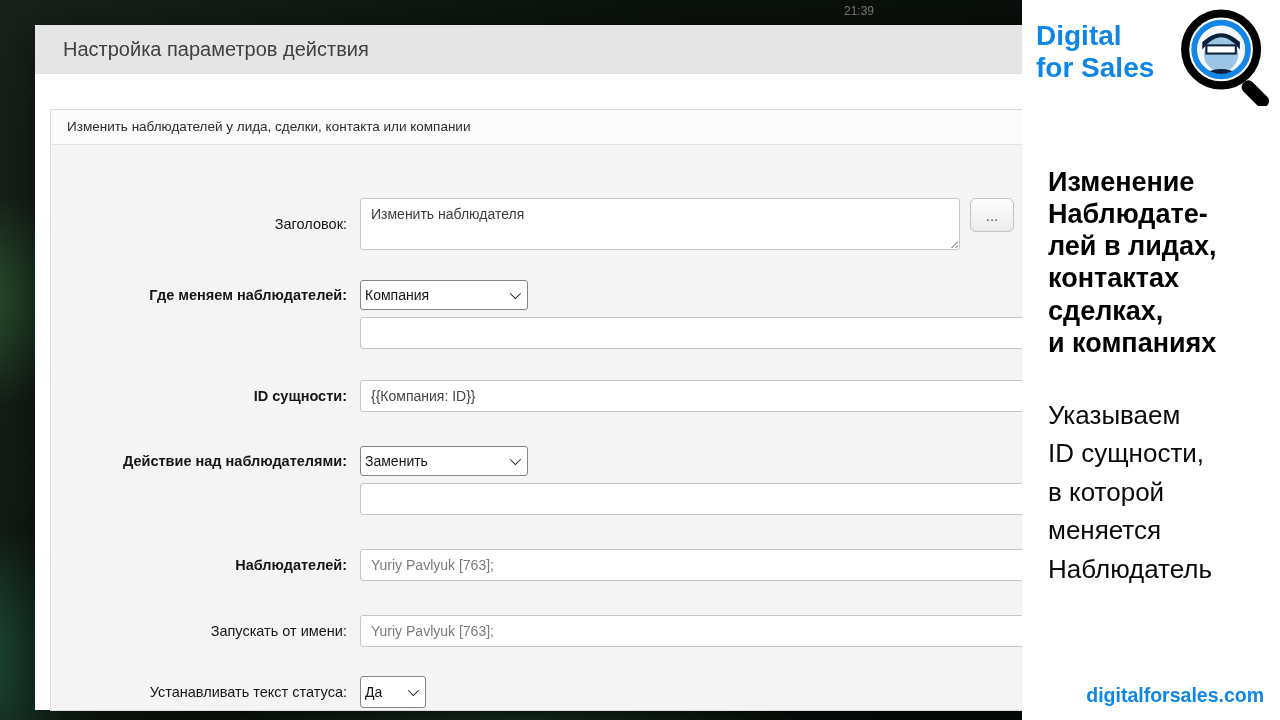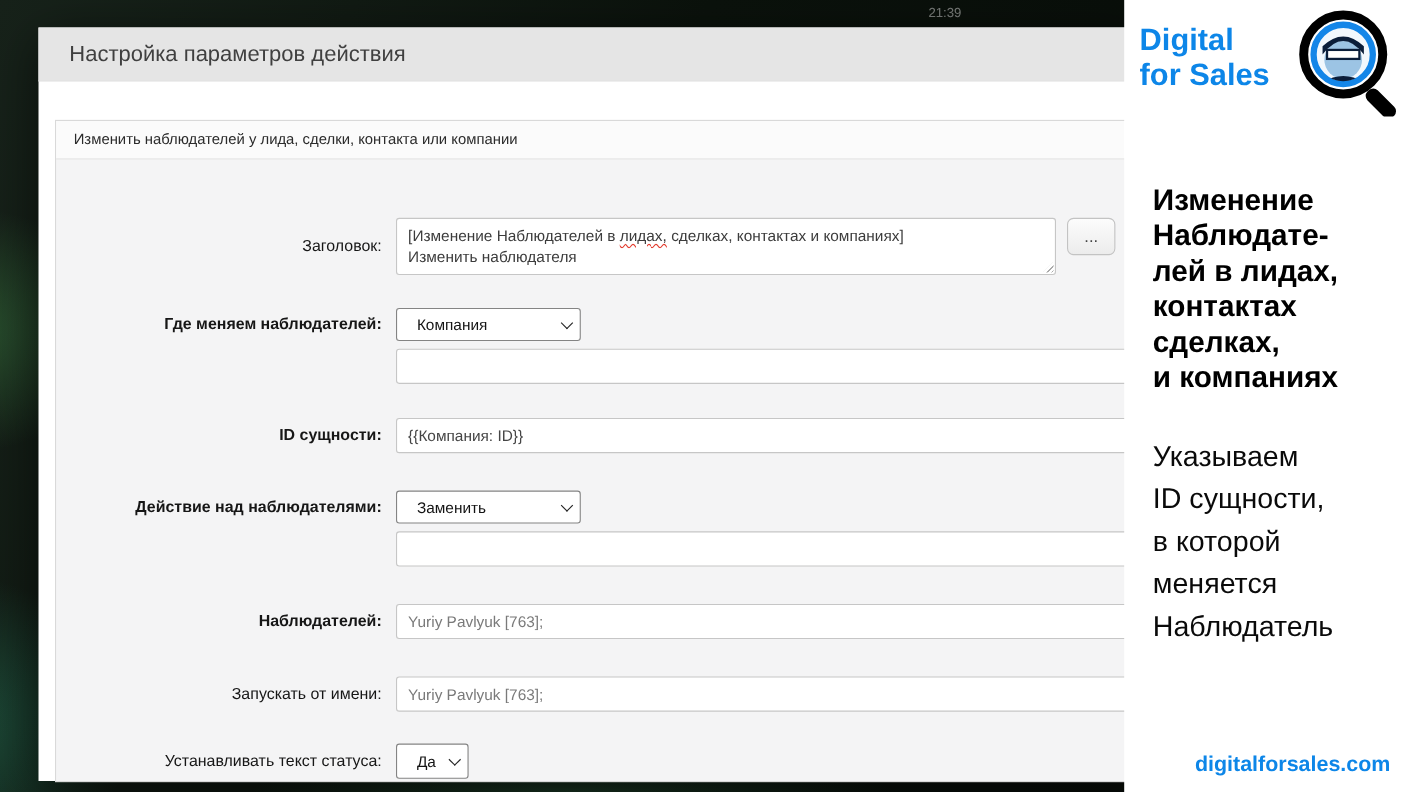--- a/index.html
+++ b/index.html
@@ -35,21 +35,21 @@
   .squiggle{text-decoration:underline;text-decoration-style:wavy;text-decoration-color:#e23b2e;
     text-decoration-thickness:1px;text-underline-offset:2px;}
   .grip{position:absolute;right:1px;bottom:1px;width:10px;height:10px;
     background:repeating-linear-gradient(135deg,#aaa 0 1px,transparent 1px 3px);
     clip-path:polygon(100% 0,100% 100%,0 100%);}
   .more-btn{margin-left:10px;width:44px;height:34px;border:1px solid #c3c3c3;border-radius:6px;
     background:linear-gradient(#fcfcfc,#ececec);font-size:15px;color:#444;font-family:inherit;}
   .after-bracket{margin-left:9px;line-height:34px;font-size:14px;color:#333;}
 
   .select{box-sizing:border-box;display:inline-flex;align-items:center;justify-content:space-between;
-    height:30px;border:1px solid #848484;border-radius:3px;background:#fff;padding:0 9px 0 18px;
+    height:30px;border:1px solid #848484;border-radius:3px;background:#fff;padding:0 9px 0 4px;
     font-size:14px;color:#141414;}
   .w168{width:168px}.w66{width:66px}
   .chev{width:7px;height:7px;border-right:1.7px solid #222;border-bottom:1.7px solid #222;
     transform:rotate(45deg) translateY(-2px);margin-left:8px;flex-shrink:0;}
   .text-input{box-sizing:border-box;display:block;width:100%;height:32px;border:1px solid #c6c6c6;
     border-radius:3px;background:#fff;padding:0 10px;font-size:14px;font-family:inherit;color:#454545;outline:none;}
   .mt7{margin-top:7px;}
   .gray-val{color:#7a7a7a;}
 
   
@@ -77,21 +77,20 @@
 
     <div class="inner">
       <div class="inner-header">Изменить наблюдателей у лида, сделки, контакта или компании</div>
 
       <div class="form">
 
         <div class="row mb30">
           <div class="label lh52">Заголовок:</div>
           <div class="field" style="display:flex;">
             <div class="textarea-box">
-              <div><span>[Изменение Наблюдателей в </span><span class="squiggle">лидах,</span><span> сделках, контактах и компаниях]</span></div>
               <div>Изменить наблюдателя</div>
               <span class="grip"></span>
             </div>
             <button class="more-btn">...</button>
             <span class="after-bracket">[</span>
           </div>
         </div>
 
         <div class="row mb31">
           <div class="label bold lh30">Где меняем наблюдателей:</div>

